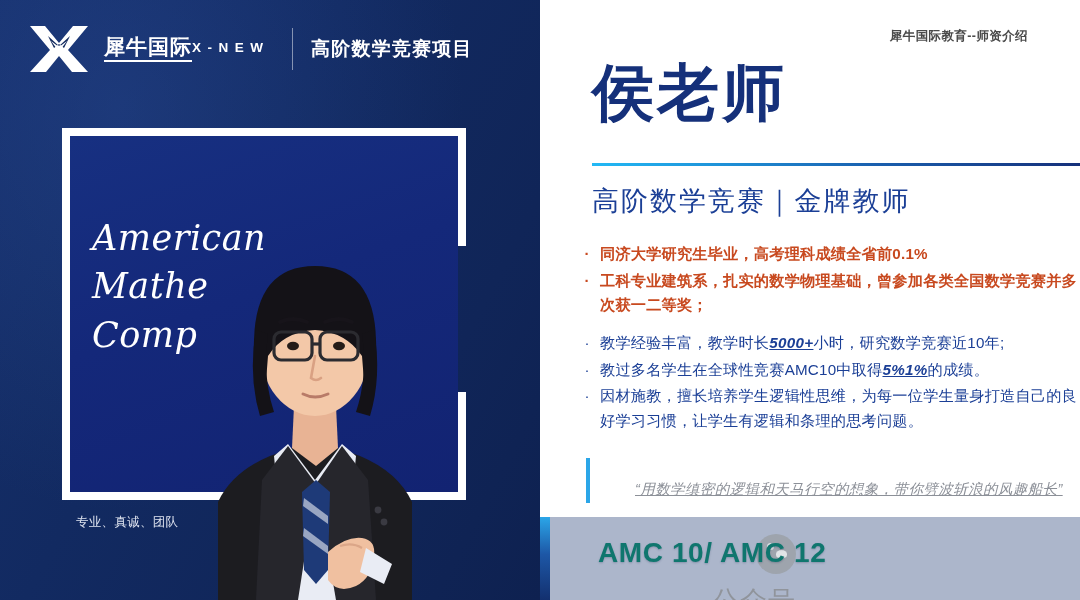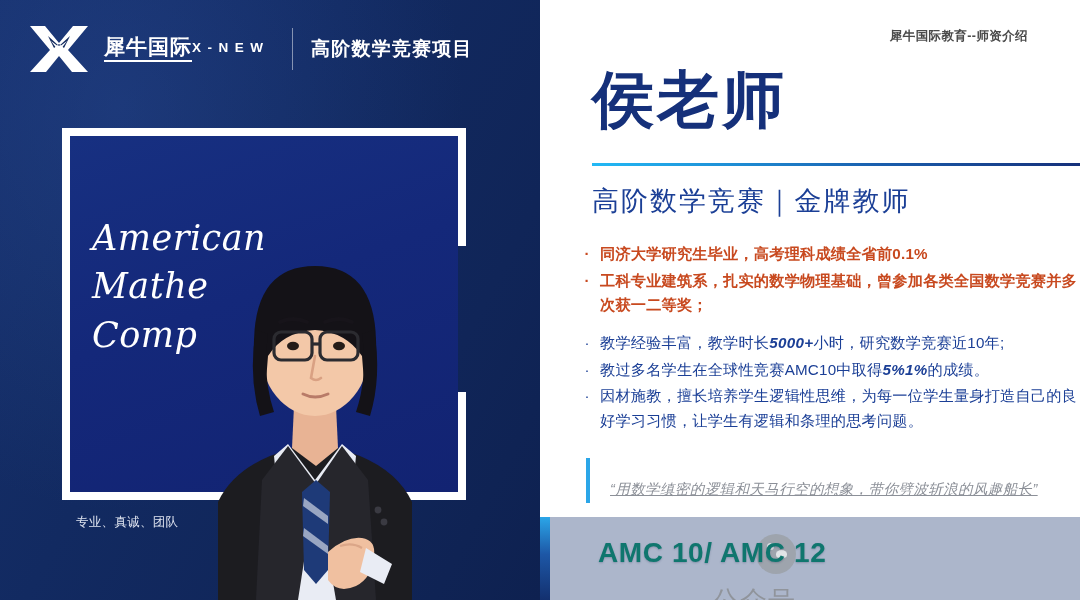--- a/index.html
+++ b/index.html
@@ -91,21 +91,20 @@
 
   .rp-header {
     position:absolute; right:52px; top:28px;
     color:#4a4a4a; font-size:12.5px; font-weight:700; letter-spacing:.4px;
   }
 
   .teacher-name {
     position:absolute; left:52px; top:62px;
     color:#15307a; font-size:62px; font-weight:700; letter-spacing:3px;
     line-height:1;
-    margin-top:7px;
   }
 
   .accent-rule {
     position:absolute; left:52px; top:163px; width:488px; height:3px;
     background:linear-gradient(90deg,#22b9f5 0%,#1e8fd6 28%,#1a5fae 58%,#16307a 100%);
   }
 
   .subtitle {
     position:absolute; left:52px; top:183px;
     color:#1b3f96; font-size:27px; font-weight:400; letter-spacing:2px;
@@ -122,30 +121,30 @@
     font-size:15px; line-height:1.62;
   }
   .bullet .btext { flex:1 1 auto; }
   .bullet.accent       { color:#c8491f; font-weight:700; }
   .bullet.accent .dot  { color:#c8491f; }
   .bullet.primary      { color:#1b3f96; font-weight:400; }
   .bullet.primary .dot { color:#1b3f96; }
   .gap-row { height:11px; }
   .hl {
     font-weight:700; font-style:italic;
-    letter-spacing:.3px;
+    text-decoration:underline; letter-spacing:.3px;
   }
 
   .quote-wrap {
     position:absolute; left:46px; top:458px; width:492px;
     display:flex; align-items:stretch;
   }
   .quote-bar { width:4px; background:#2ba6e8; flex:0 0 4px; }
   .quote-text {
-    flex:1 1 auto; padding:22px 0 4px 20px;
+    flex:1 1 auto; padding:22px 0 4px 45px;
     color:#8c9098; font-size:14.5px; font-style:italic;
     text-decoration:underline; letter-spacing:.4px; white-space:nowrap;
   }
 
   
   .bottom-bar {
     position:absolute; left:540px; top:517px; width:540px; height:83px;
     background:#acb6cb; z-index:7;
   }
   .bottom-bar-tab {

